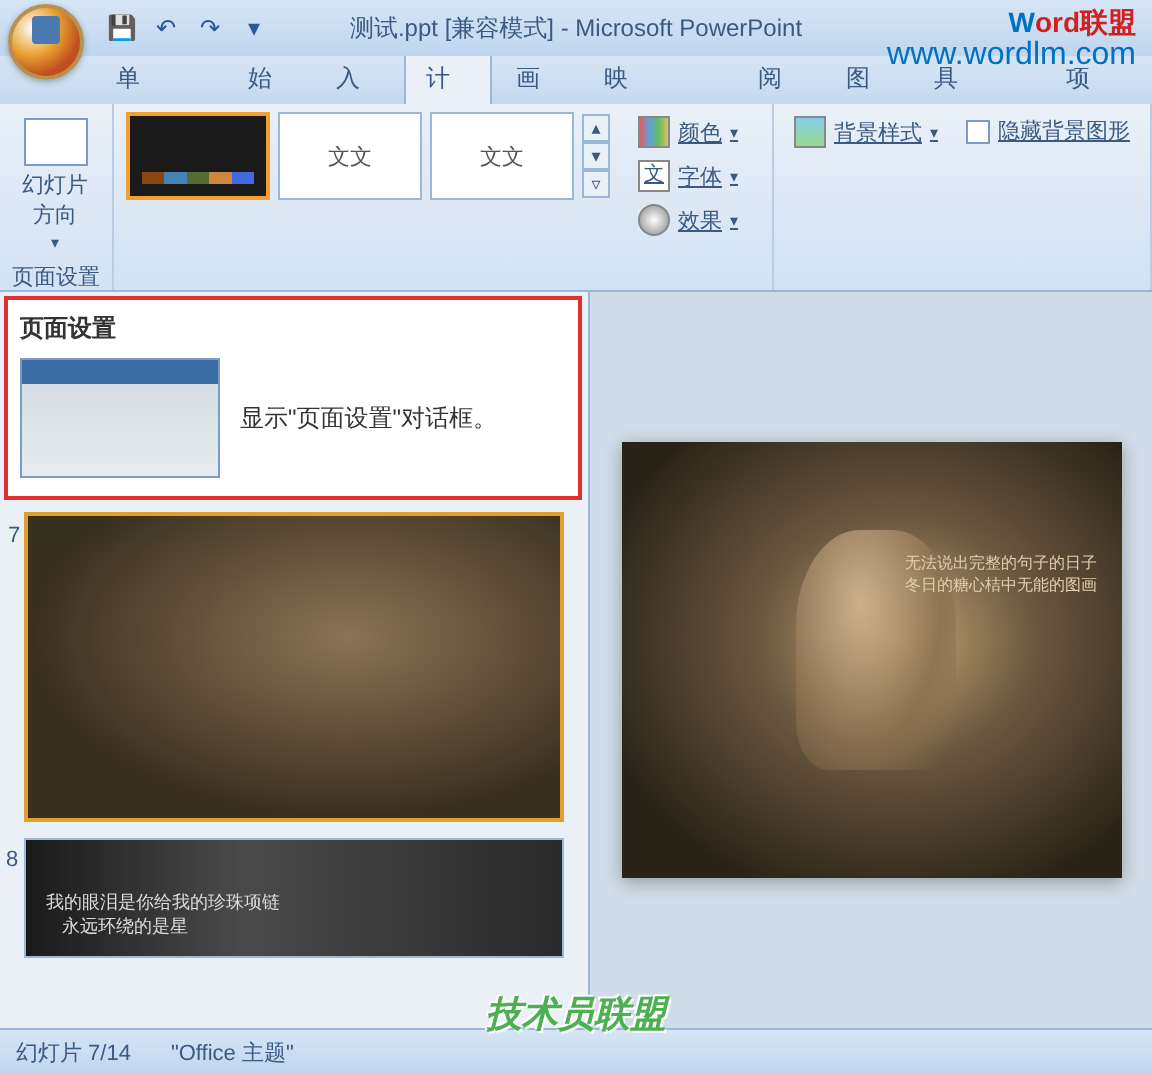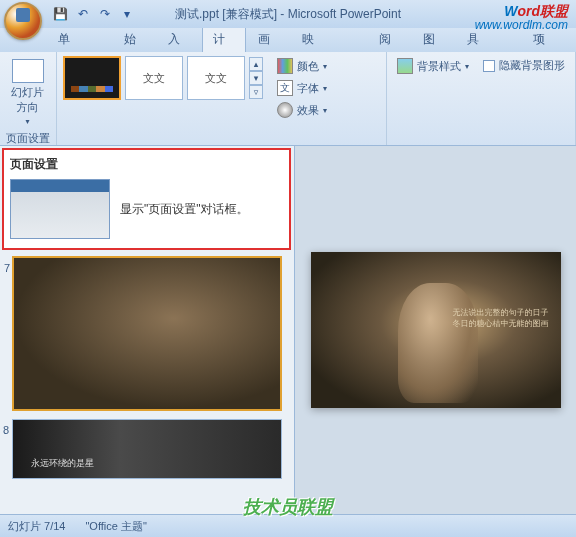--- a/index.html
+++ b/index.html
@@ -3,63 +3,63 @@
 <meta charset="utf-8">
 <style>
 * { margin: 0; padding: 0; box-sizing: border-box; font-family: "Microsoft YaHei", Arial, sans-serif; }
 body { width: 576px; height: 537px; background: #fff; overflow: hidden; position: relative; }
 .titlebar { height: 28px; background: linear-gradient(#d6e5f5, #bfd6ef); display: flex; align-items: center; padding: 0 4px; position: relative; }
 .office-btn { width: 38px; height: 38px; border-radius: 50%; background: radial-gradient(circle at 30% 30%, #fff, #e8a030 40%, #c05020 70%); position: absolute; left: 4px; top: 2px; z-index: 10; border: 2px solid #b89050; box-shadow: 0 1px 3px rgba(0,0,0,0.3); }
 .office-btn::before { content: ""; position: absolute; width: 14px; height: 14px; background: #4a7ab0; top: 4px; left: 10px; border-radius: 2px; }
 .qat { margin-left: 48px; display: flex; gap: 4px; align-items: center; }
 .qat-btn { width: 18px; height: 18px; display: flex; align-items: center; justify-content: center; color: #2b5797; font-size: 12px; }
 .title-text { position: absolute; left: 50%; transform: translateX(-50%); font-size: 12px; color: #3b5a82; }
-.watermark { position: absolute; right: 8px; top: 4px; text-align: right; font-size: 11px; line-height: 1.1; font-style: italic; }
+.watermark { position: absolute; right: 8px; top: 4px; text-align: right; font-size: 11px; line-height: 1.1; }
 .watermark .w1 { color: #d02020; font-weight: bold; font-size: 14px; }
 .watermark .w1 b { color: #0070c0; }
-.watermark .w2 { color: #0070c0; font-size: 12px; }
+.watermark .w2 { color: #0070c0; font-size: 16px; }
 .tabs { height: 24px; background: linear-gradient(#d6e5f5, #c4d9ef); display: flex; align-items: flex-end; padding-left: 48px; gap: 2px; font-size: 12px; }
 .tab { padding: 4px 10px; color: #3b5a82; cursor: pointer; border-radius: 3px 3px 0 0; }
 .tab.active { background: #e9f0f8; border: 1px solid #9bb8d9; border-bottom: none; }
 .ribbon { height: 94px; background: linear-gradient(#e9f0f8, #d3e2f3); border-bottom: 1px solid #9bb8d9; display: flex; }
 .group { border-right: 1px solid #b8cde3; padding: 4px 6px 2px; display: flex; flex-direction: column; justify-content: space-between; }
 .group-label { font-size: 11px; color: #3b5a82; text-align: center; padding-top: 2px; }
 .group-body { display: flex; gap: 4px; align-items: flex-start; flex: 1; }
 .big-btn { display: flex; flex-direction: column; align-items: center; gap: 2px; padding: 2px 4px; font-size: 11px; color: #3b5a82; text-align: center; border: 1px solid transparent; }
 .big-btn.highlighted { border: 2px solid #e03030; background: rgba(255,220,150,0.3); }
 .big-btn .icon { width: 32px; height: 24px; }
 .page-setup-icon { background: linear-gradient(135deg, #fff 50%, #d0e0f0 50%); border: 1px solid #7a9cc6; position: relative; }
 .page-setup-icon::after { content: ""; position: absolute; right: -3px; bottom: -3px; width: 20px; height: 14px; background: #fff; border: 1px solid #7a9cc6; }
 .orient-icon { background: #fff; border: 1px solid #7a9cc6; }
 .themes-gallery { display: flex; gap: 4px; align-items: center; }
-.theme-item { width: 58px; height: 44px; border: 1px solid #9bb8d9; background: #fff; display: flex; align-items: center; justify-content: center; font-size: 11px; color: #555; position: relative; }
+.theme-item { width: 72px; height: 44px; border: 1px solid #9bb8d9; background: #fff; display: flex; align-items: center; justify-content: center; font-size: 11px; color: #555; position: relative; }
 .theme-item.dark { background: #1a1a1a; }
 .theme-item.dark::after { content: ""; position: absolute; bottom: 6px; left: 6px; right: 6px; height: 6px; background: linear-gradient(90deg, #8b4513 0 20%, #4682b4 20% 40%, #556b2f 40% 60%, #cd853f 60% 80%, #4169e1 80%); }
 .theme-item.selected { border: 2px solid #f0a030; }
 .gallery-nav { width: 14px; display: flex; flex-direction: column; }
 .gallery-nav div { height: 14px; border: 1px solid #9bb8d9; background: #e8f0f8; font-size: 9px; text-align: center; line-height: 12px; color: #3b5a82; }
-.small-btn { display: flex; align-items: center; gap: 4px; font-size: 11px; color: #3b5a82; padding: 2px 4px; }
+.small-btn { display: flex; align-items: center; gap: 4px; font-size: 11px; color: #3b5a82; padding: 2px 4px; text-decoration: underline; }
 .small-btn .sicon { width: 16px; height: 16px; border: 1px solid #888; }
 .bg-group .small-btn .sicon { background: linear-gradient(#87ceeb, #98d98e); }
 .checkbox { width: 12px; height: 12px; border: 1px solid #7a9cc6; background: #fff; }
 .workspace { display: flex; height: 368px; background: #e0e8f0; }
 .slide-panel { width: 295px; background: #eaf0f6; border-right: 1px solid #9bb8d9; overflow: hidden; position: relative; }
 .tooltip-box { position: absolute; left: 2px; top: 2px; width: 289px; height: 102px; background: #fff; border: 2px solid #e03030; padding: 6px; z-index: 5; }
 .tooltip-title { font-size: 12px; font-weight: bold; color: #333; margin-bottom: 6px; }
 .tooltip-body { display: flex; gap: 10px; align-items: center; }
 .tooltip-img { width: 100px; height: 60px; background: linear-gradient(#d0d8e0, #e8ecf0); border: 1px solid #7a9cc6; position: relative; }
 .tooltip-img::before { content: ""; position: absolute; top: 0; left: 0; right: 0; height: 12px; background: #3b6ea5; }
 .tooltip-text { font-size: 12px; color: #333; }
 .thumb { margin: 8px 12px; border: 1px solid #9bb8d9; background: #2a2a2a; height: 155px; position: relative; display: flex; align-items: center; justify-content: center; }
 .thumb.t7 { margin-top: 110px; border: 2px solid #e0a030; background: radial-gradient(ellipse at 60% 40%, #8b7355 0%, #3a3020 70%); }
 .thumb.t8 { height: 60px; background: linear-gradient(90deg, #1a1a1a 0%, #4a4a4a 40%, #2a2a2a 100%); }
 .thumb-num { position: absolute; left: -10px; top: 4px; font-size: 11px; color: #3b5a82; }
 .thumb-text { font-size: 9px; color: #ddd; position: absolute; }
 .main-area { flex: 1; background: #d0dce8; display: flex; align-items: center; justify-content: center; position: relative; }
-.slide-canvas { width: 250px; height: 156px; background: radial-gradient(ellipse at 55% 45%, #c9a876 0%, #6b5840 35%, #2a2418 80%); box-shadow: 0 2px 8px rgba(0,0,0,0.3); position: relative; overflow: hidden; }
+.slide-canvas { width: 250px; height: 218px; background: radial-gradient(ellipse at 55% 45%, #c9a876 0%, #6b5840 35%, #2a2418 80%); box-shadow: 0 2px 8px rgba(0,0,0,0.3); position: relative; overflow: hidden; }
 .slide-figure { position: absolute; left: 35%; top: 20%; width: 80px; height: 120px; background: radial-gradient(ellipse at 40% 30%, #d4b896 0%, #8b7050 60%, transparent 90%); border-radius: 40% 40% 20% 20%; opacity: 0.85; }
 .slide-caption { position: absolute; right: 12px; top: 55px; font-size: 8px; color: #e0d0b0; text-align: left; line-height: 1.4; }
 .statusbar { height: 23px; background: linear-gradient(#d6e5f5, #bfd6ef); border-top: 1px solid #9bb8d9; display: flex; align-items: center; padding: 0 8px; font-size: 11px; color: #3b5a82; gap: 20px; position: relative; }
 .status-right { position: absolute; right: 8px; display: flex; align-items: center; gap: 4px; }
 .view-btn { width: 18px; height: 14px; border: 1px solid #7a9cc6; background: #e8f0f8; }
 .zoom-slider { width: 80px; height: 4px; background: #9bb8d9; position: relative; }
 .zoom-slider::after { content: ""; position: absolute; left: 40%; top: -3px; width: 8px; height: 10px; background: #5a7ca8; border-radius: 2px; }
 .bottom-watermark { position: absolute; bottom: 18px; left: 50%; transform: translateX(-50%); display: flex; align-items: center; gap: 6px; z-index: 20; }
 .bottom-watermark .zh { font-size: 18px; color: #4CAF50; font-weight: bold; text-shadow: 1px 1px 0 #fff, -1px -1px 0 #fff; font-style: italic; }
 .bottom-watermark .url { font-size: 14px; color: #4CAF50; font-weight: bold; text-shadow: 1px 1px 0 #fff; }
@@ -162,20 +162,21 @@
       <div class="tooltip-body">
         <div class="tooltip-img"></div>
         <div class="tooltip-text">显示"页面设置"对话框。</div>
       </div>
     </div>
     <div class="thumb t7">
       <span class="thumb-num">7</span>
     </div>
     <div class="thumb t8">
       <span class="thumb-num">8</span>
+      <span class="thumb-text" style="left:10px;bottom:20px">我的眼泪是你给我的珍珠项链</span>
       <span class="thumb-text" style="left:18px;bottom:8px">永远环绕的是星</span>
     </div>
   </div>
   <div class="main-area">
     <div class="slide-canvas">
       <div class="slide-figure"></div>
       <div class="slide-caption">
         <div>无法说出完整的句子的日子</div>
         <div>冬日的糖心桔中无能的图画</div>
       </div>

